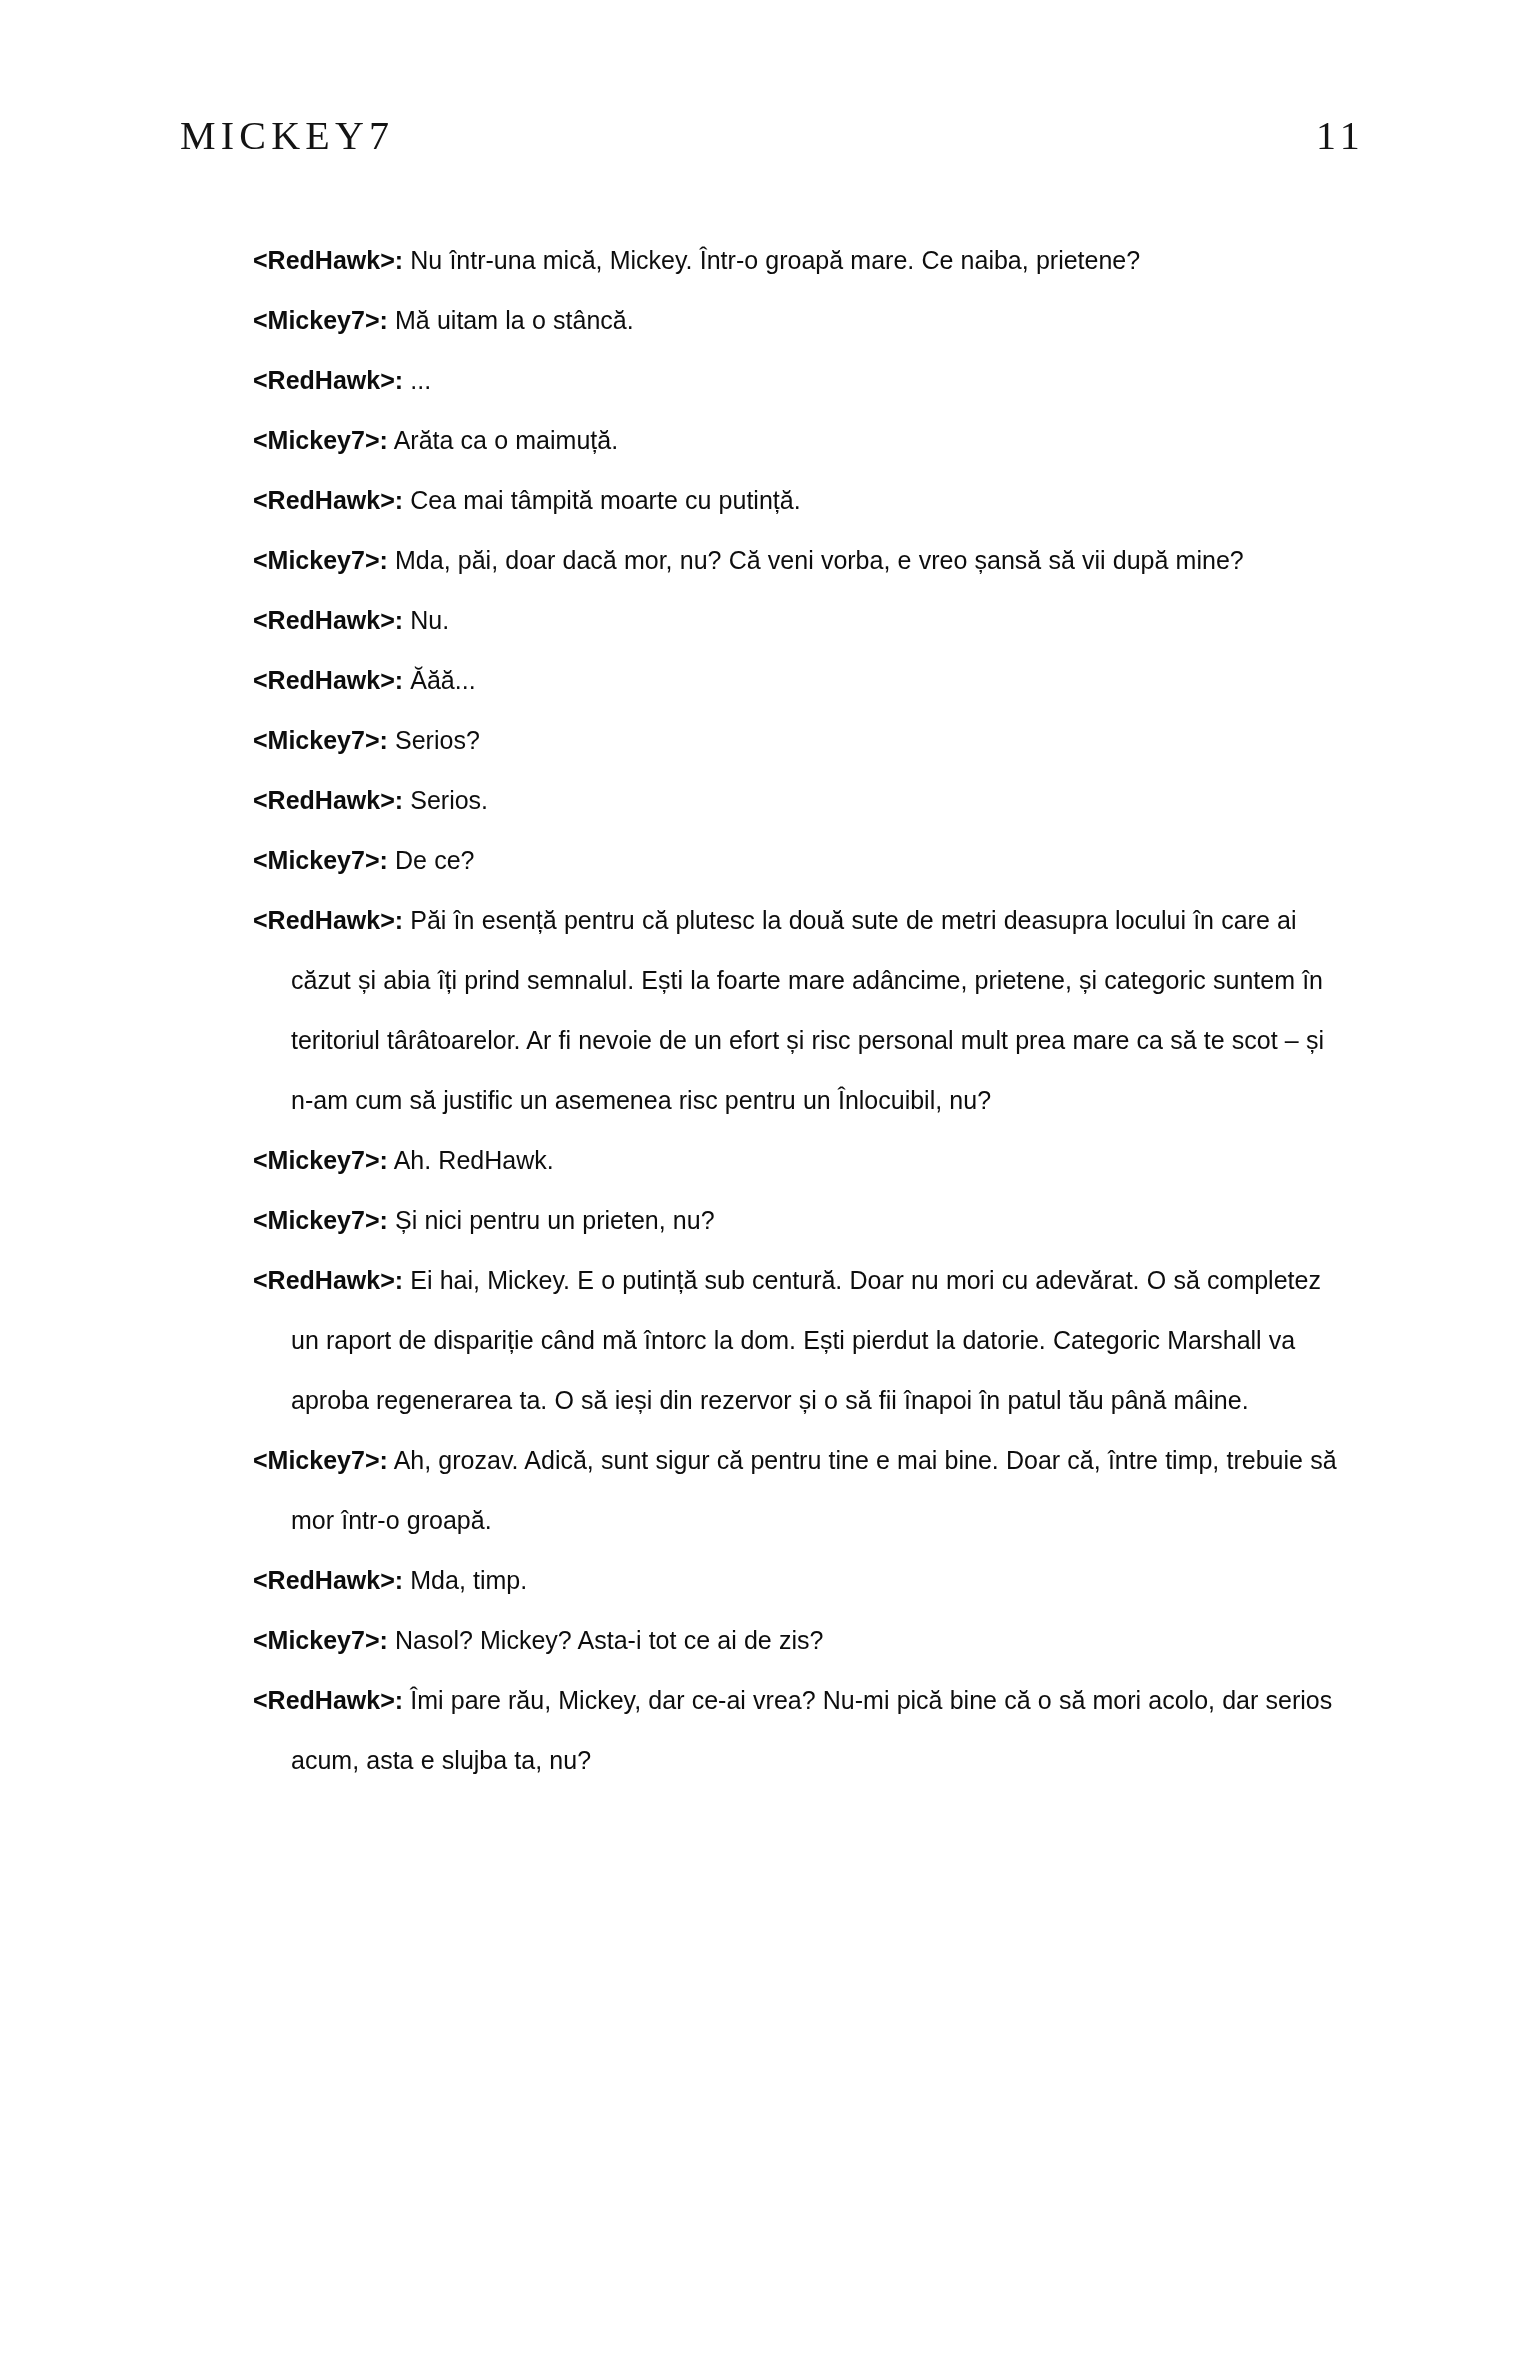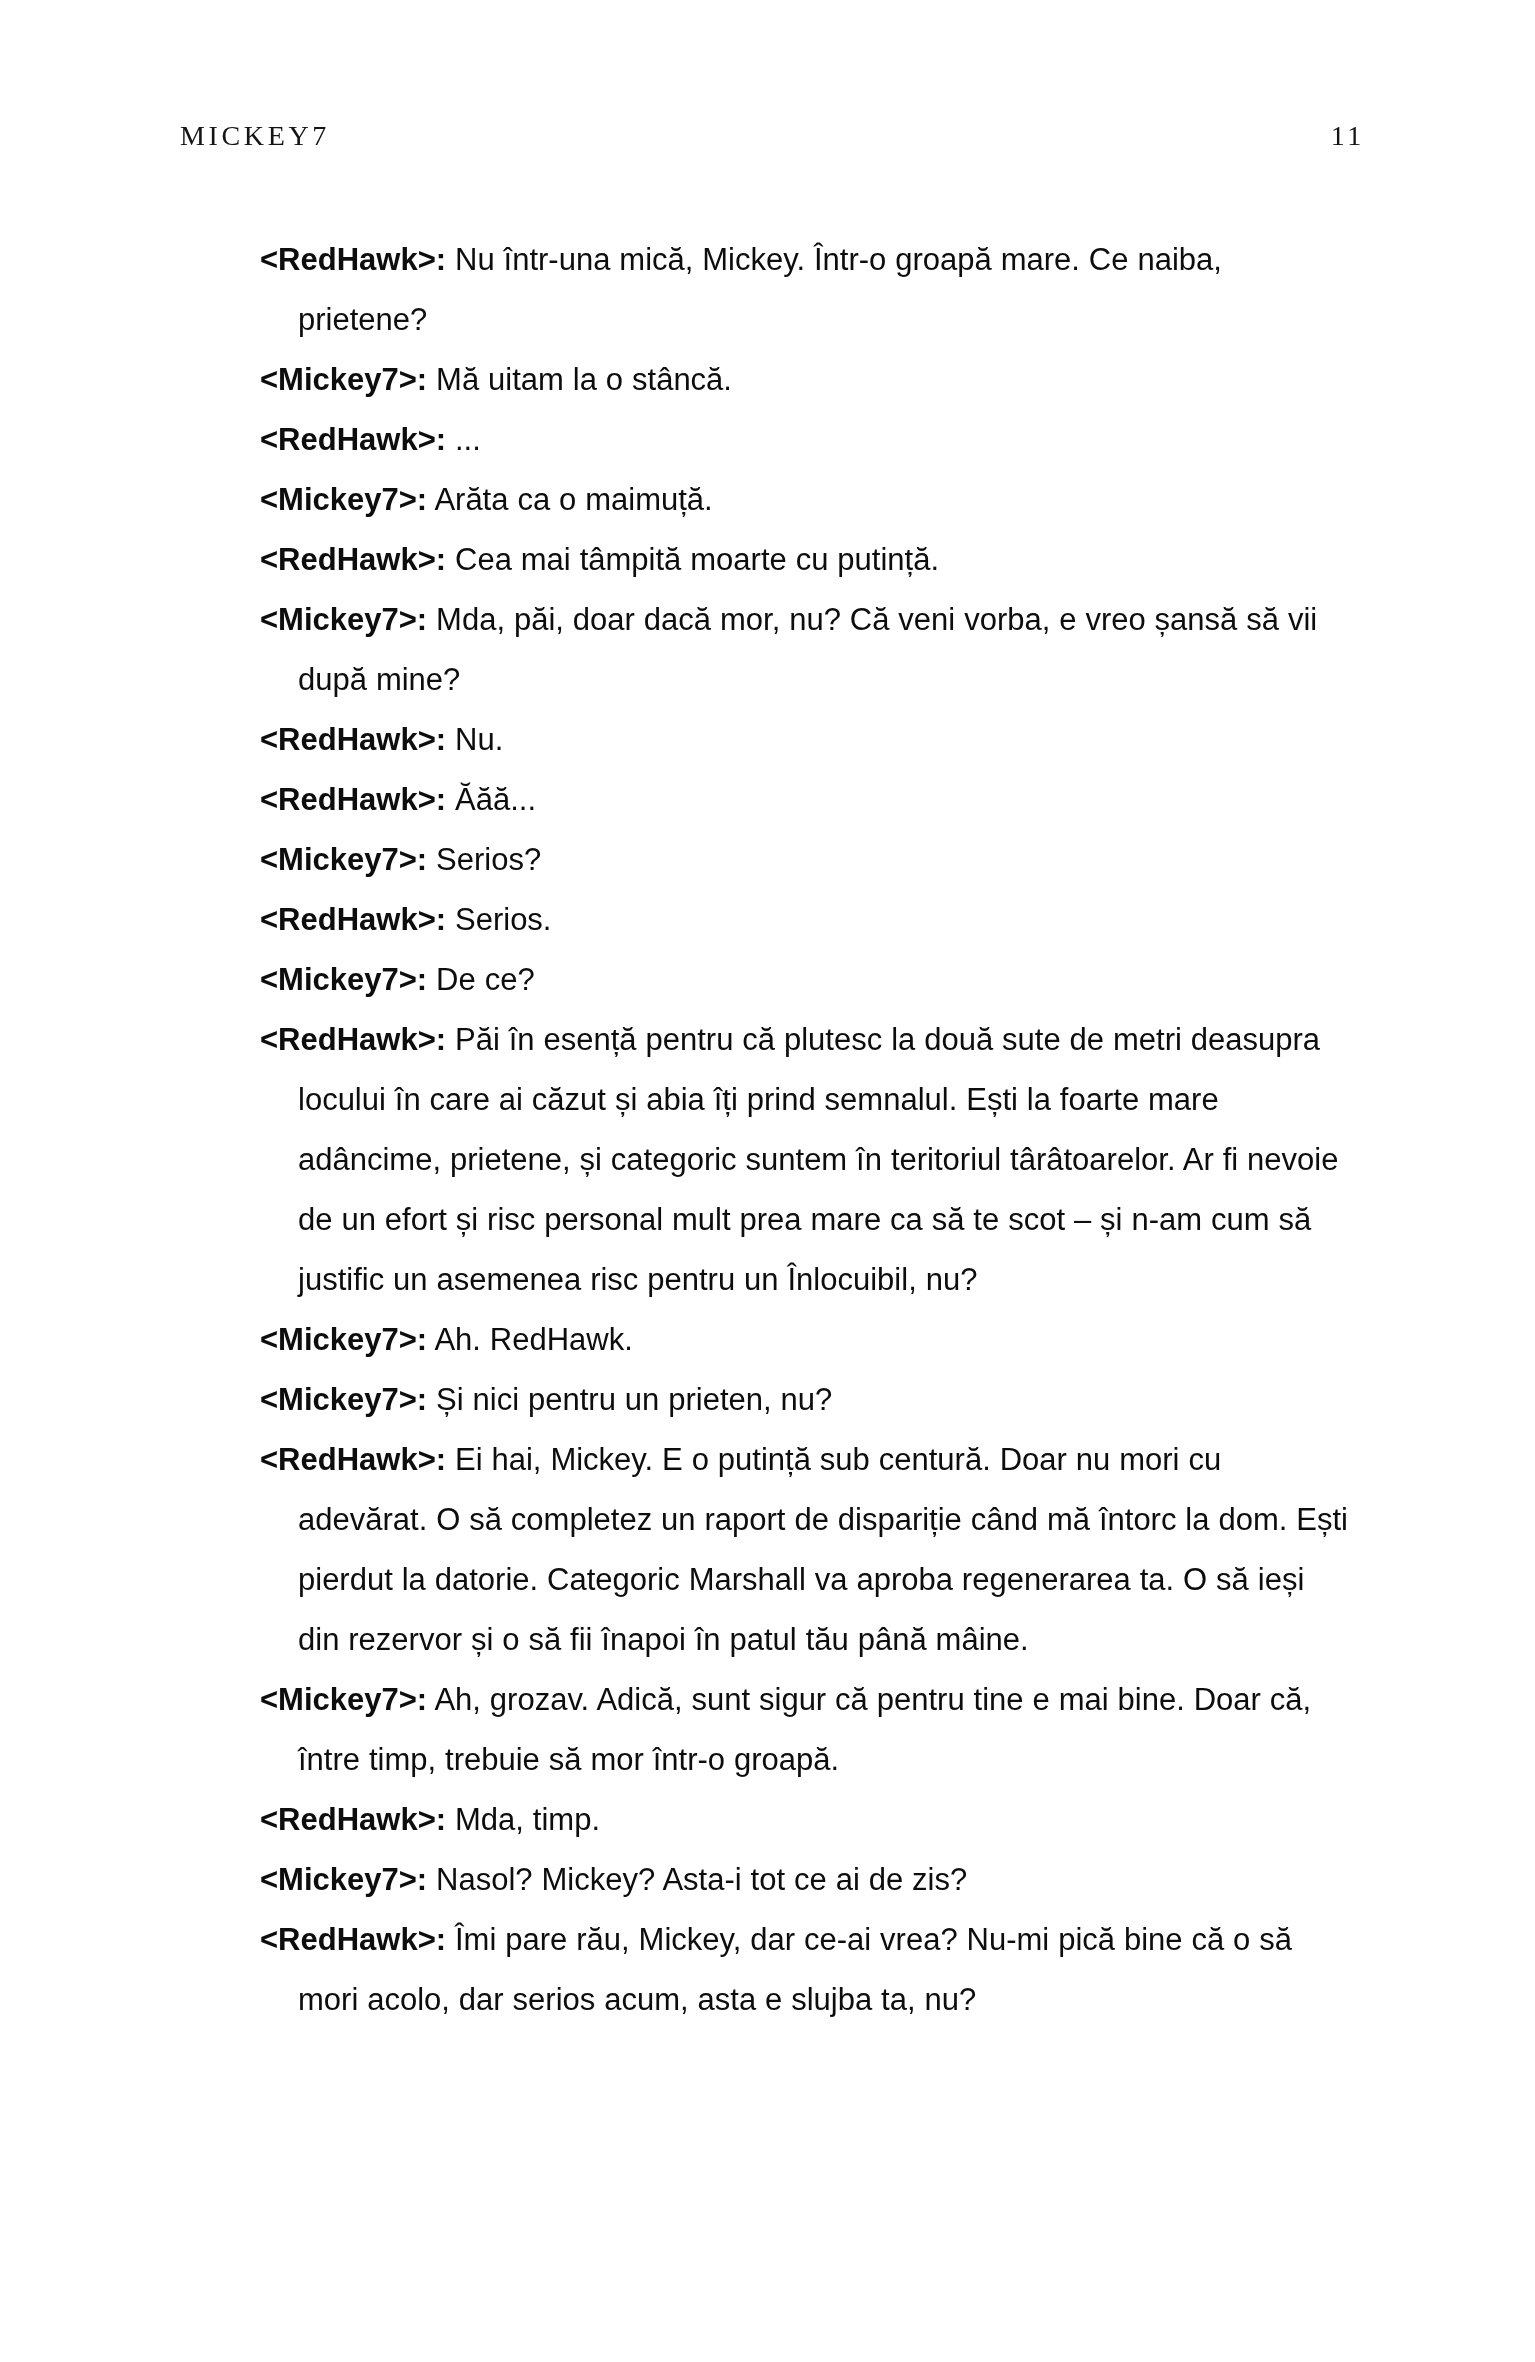--- a/index.html
+++ b/index.html
@@ -16,32 +16,32 @@
   }
   .page-header {
     position: absolute;
     left: 180px;
     right: 170px;
     top: 120px;
     display: flex;
     justify-content: space-between;
     align-items: flex-start;
     font-family: "Liberation Serif", serif;
-    font-size: 28px;
+    font-size: 40px;
     line-height: 32px;
     letter-spacing: 0.13em;
     color: #141414;
   }
   .dialogue {
     position: absolute;
-    left: 260px;
+    left: 253px;
     top: 230px;
     width: 1090px;
     font-family: "Liberation Sans", sans-serif;
-    font-size: 31px;
+    font-size: 25px;
     line-height: 60px;
     color: #0d0d0d;
   }
   .utterance {
     margin: 0;
     padding-left: 38px;
     text-indent: -38px;
     word-spacing: 0.01em;
   }
   .speaker { font-weight: 700; }

